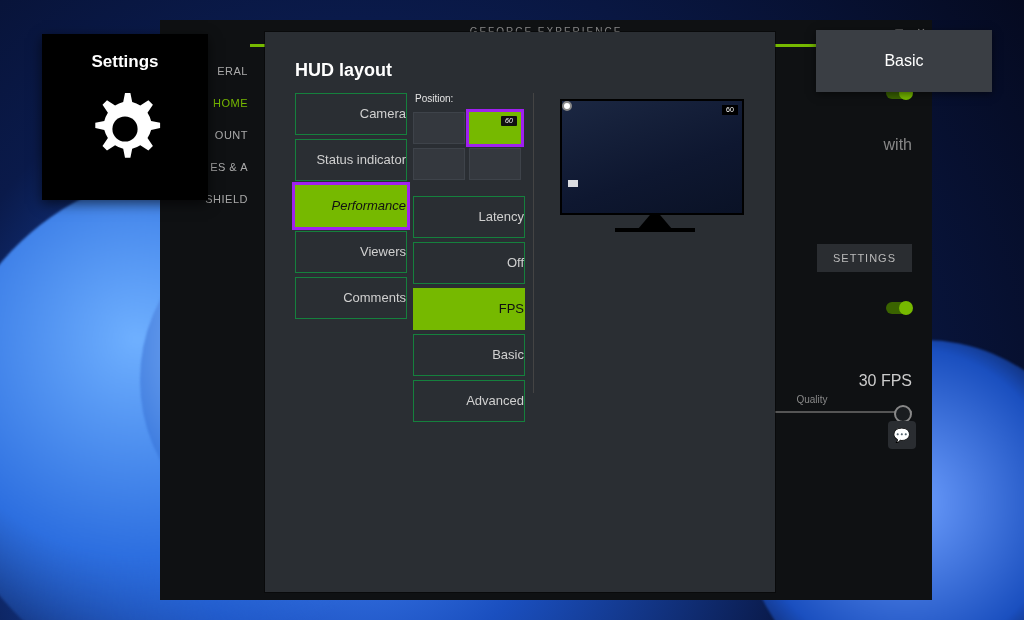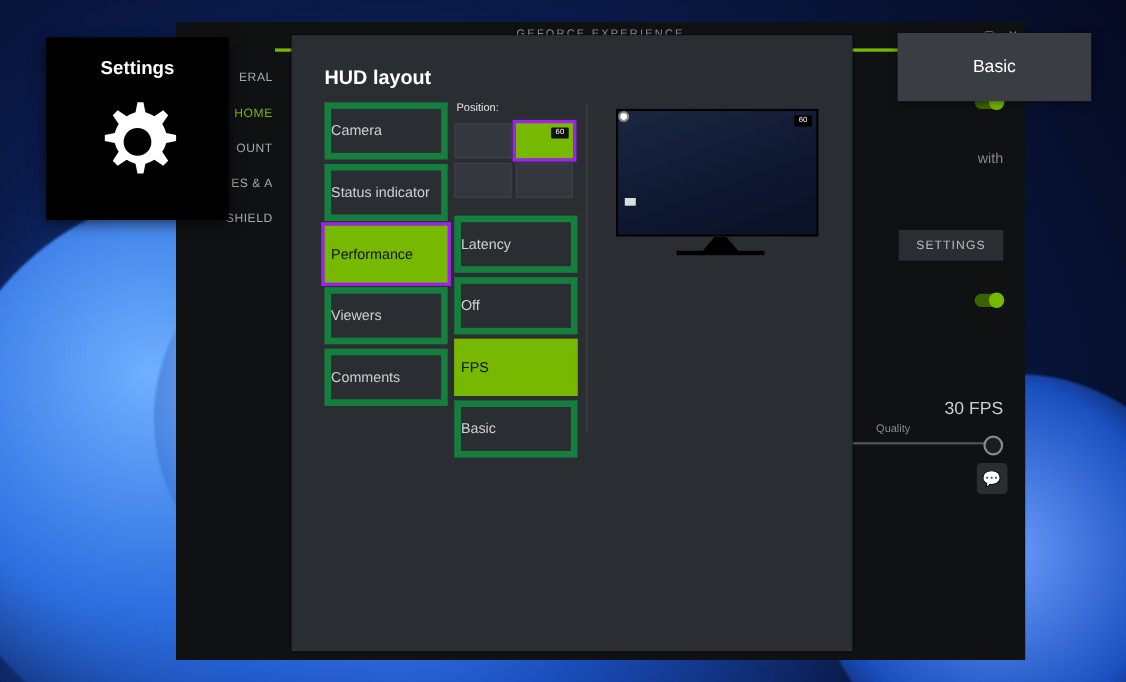--- a/index.html
+++ b/index.html
@@ -28,46 +28,46 @@
   .gfe-sidebar { width:96px; flex:none; padding-top:8px; font-size:11px; letter-spacing:.5px; }
   .gfe-side-item { padding:10px 8px; color:#aaa; text-align:right; }
   .gfe-side-item.active { color:#76b900; }
   .gfe-main { flex:1; position:relative; }
 
   
   .right-panel { position:absolute; right:0; top:0; bottom:0; width:200px; padding:40px 20px 20px 0; text-align:right; color:#9a9a9a; font-size:12px; }
   .toggle { display:inline-block; width:26px; height:12px; background:#3a6300; border-radius:6px; position:relative; margin-bottom:30px; }
   .toggle::after { content:""; position:absolute; right:-1px; top:-1px; width:14px; height:14px; border-radius:50%; background:#76b900; }
   .settings-btn { display:inline-block; padding:8px 16px; background:#2a2d31; color:#bbb; font-size:11px; letter-spacing:1px; margin-top:10px; }
-  .fps-readout { margin-top:51px; font-size:16px; color:#ccc; }
+  .fps-readout { margin-top:25px; font-size:16px; color:#ccc; }
   .quality-label { font-size:10px; color:#888; margin-top:4px;text-align:center; }
   .quality-bar { height:2px; background:#555; margin-top:6px; position:relative; }
   .quality-knob { position:absolute; right:0; top:-6px; width:14px; height:14px; border-radius:50%; border:2px solid #888; background:#1a1d20; }
   .chat-bubble { position:absolute; right:16px; bottom:150px; width:28px; height:28px; background:#2a2d31; border-radius:4px; display:flex; align-items:center; justify-content:center; color:#aaa; font-size:14px; }
 
   .user-icon { position:absolute; right:166px; top:32px; color:#888; font-size:18px; }
 
   
   .hud-overlay {
     position:absolute; left:265px; top:32px; width:510px; height:560px;
     background:#2a2e33;
     box-shadow: 0 0 0 1px rgba(0,0,0,.4);
   }
   .hud-title { color:#fff; font-size:18px; font-weight:600; padding:28px 0 12px 30px; }
   .hud-cols { display:flex; padding-left:30px; }
   .hud-col-a { width:112px; }
   .hud-col-b { width:112px; margin-left:6px; }
   .hud-col-c { flex:1; padding-left:26px; border-left:1px solid #444; margin-left:8px; height:300px; }
 
   .hud-btn {
-    height:40px; line-height:40px; text-align:left; color:#d0d0d0; font-size:13px;
-    border:6px solid #15803d; margin-bottom:4px; cursor:pointer; background:#2a2e33;
+    height:40px; line-height:40px; text-align:right; color:#d0d0d0; font-size:13px;
+    border:1px solid #15803d; margin-bottom:4px; cursor:pointer; background:#2a2e33;
   }
   .hud-btn.selected { background:#76b900; color:#111; border-color:#76b900; }
-  .highlight-box { outline:3px solid #a020f0; outline-offset:0; }
+  .highlight-box { outline:3px solid #a020f0; outline-offset:0;font-style:italic; }
 
   .pos-label { color:#e5e5e5; font-size:10px; margin:0 0 8px 2px; }
   .pos-grid { display:grid; grid-template-columns:52px 52px; grid-auto-rows:32px; gap:4px; margin-bottom:16px; }
   .pos-cell { background:#34383e; border:1px solid #3e434a; cursor:pointer; position:relative; }
   .pos-cell.sel { background:#76b900; border-color:#76b900; }
   .pos-cell.sel.highlight-box { outline:3px solid #a020f0; }
   .pos-fps-chip { position:absolute; right:3px; top:3px; width:16px; height:10px; background:#111; color:#fff; font-size:7px; text-align:center; line-height:10px; border-radius:1px; }
 
   .hud-col-b .hud-btn { margin-bottom:4px; }
 
@@ -130,21 +130,21 @@
         <div class="gfe-side-item active">HOME</div>
         <div class="gfe-side-item">OUNT</div>
         <div class="gfe-side-item">ES &amp; A</div>
         <div class="gfe-side-item">SHIELD</div>
       </div>
 
       <div class="gfe-main">
         <div class="right-panel">
           <div class="toggle"></div>
           <div style="height:4px"></div>
-          <div style="color:#888;font-size:13px;margin-bottom:48px;">with</div>
+          <div style="color:#888;font-size:16px;margin-bottom:80px;">with</div>
           <div class="settings-btn">SETTINGS</div>
           <div style="height:30px"></div>
           <div class="toggle"></div>
           <div class="fps-readout">30 FPS</div>
           <div class="quality-label">Quality</div>
           <div class="quality-bar">
             <div class="quality-knob"></div>
           </div>
         </div>
         <div class="chat-bubble">💬</div>
@@ -171,20 +171,21 @@
           <div class="pos-cell sel highlight-box">
             <div class="pos-fps-chip">60</div>
           </div>
           <div class="pos-cell"></div>
           <div class="pos-cell"></div>
         </div>
         <div class="hud-btn">Latency</div>
         <div class="hud-btn">Off</div>
         <div class="hud-btn selected">FPS</div>
         <div class="hud-btn">Basic</div>
+        <div class="hud-btn">Advanced</div>
       </div>
 
       <div class="hud-col-c">
         <div class="monitor-wrap">
           <div class="monitor-screen">
             <div class="mon-fps">60</div>
             <div class="mon-dot mon-cam"></div>
             <div class="mon-rec"></div>
           </div>
           <div class="monitor-stand"></div>

